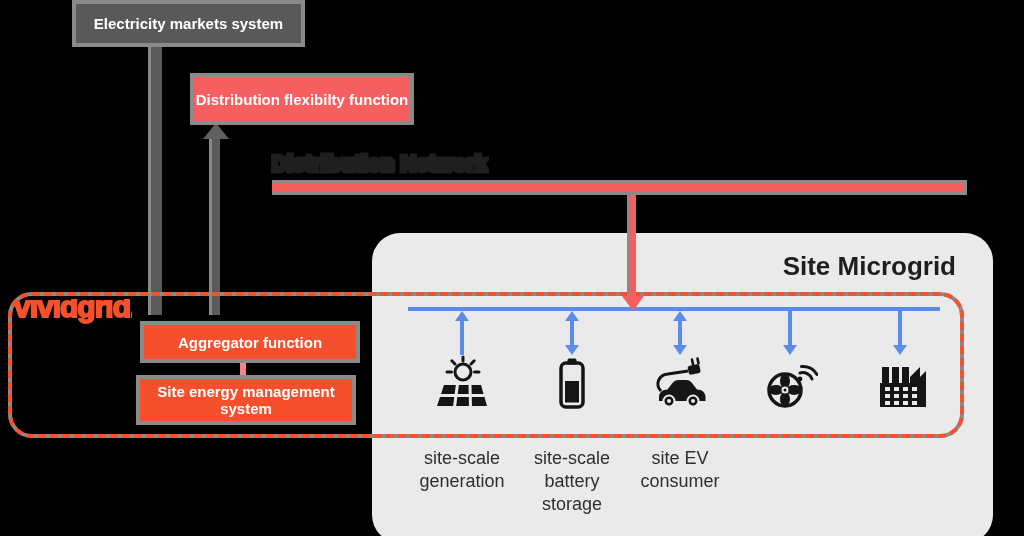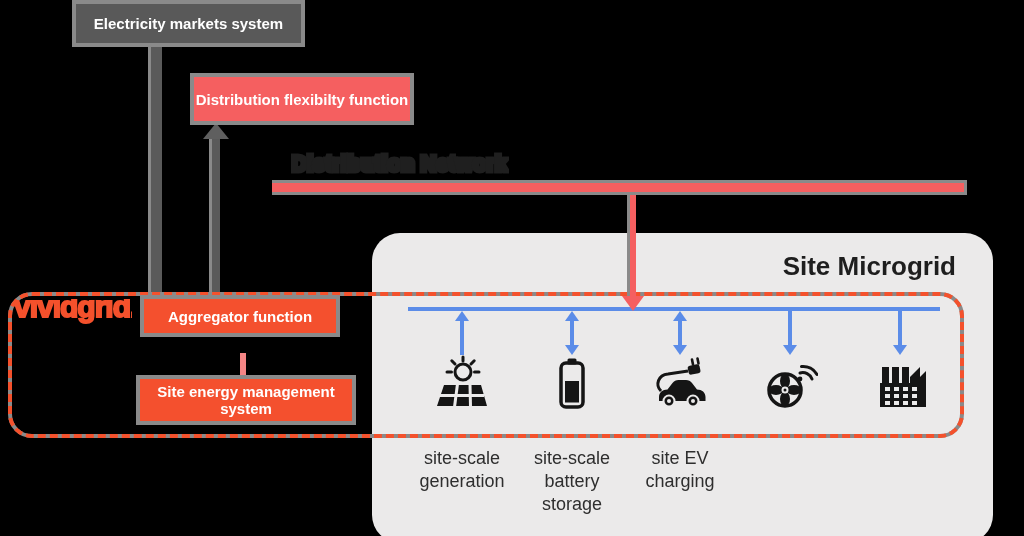--- a/index.html
+++ b/index.html
@@ -80,21 +80,21 @@
   <div class="tri-up" style="left:203px;top:123px;"></div>
 
   <div class="node salmon" style="left:190px;top:73px;width:224px;height:52px;">
     <span>Distribution flexibilty function</span>
   </div>
 
   <div class="node dark" style="left:72px;top:0;width:233px;height:47px;">
     <span>Electricity markets system</span>
   </div>
 
-  <div class="clipbox" style="left:291px;top:150px;width:218px;height:29px;">
+  <div class="clipbox" style="left:271px;top:150px;width:218px;height:29px;">
     <span class="blob-text" style="font-size:22px;line-height:31px;margin-top:-2px;">Distribution Network</span>
   </div>
 
   <div class="red-bus" style="left:272px;top:180px;width:692px;height:9px;"></div>
   <div class="red-arrow-shaft" style="left:630px;top:195px;width:6px;height:103px;z-index:7;"></div>
   <div class="red-arrow-head" style="left:622px;top:296px;z-index:7;"></div>
 
   <div class="panel">
     <div class="panel-title">Site Microgrid</div>
     <div class="blue-bus"></div>
@@ -161,21 +161,21 @@
           </g>
           <path d="M7 46 v-4 c0-4.5 3.5-7.5 8.5-7.5 l5-6.5 c1.5-2 3.5-3 6-3 h7.5
                    c2.5 0 4.5 1 6 3 l5 6.5 c5 0 8.5 3 8.5 7.5 v4 z" fill="#151515"></path>
           <circle cx="17" cy="46" r="5.5" fill="#151515" stroke="#ebeaea" stroke-width="2"></circle>
           <circle cx="41" cy="46" r="5.5" fill="#151515" stroke="#ebeaea" stroke-width="2"></circle>
           <circle cx="17" cy="46" r="2" fill="#ebeaea"></circle>
           <circle cx="41" cy="46" r="2" fill="#ebeaea"></circle>
         </svg>
       </div>
       <div class="asset-label">site EV
-charging</div>
+consumer</div>
     </div>
 
     <div class="col" style="left:364px;">
       <div class="flow-arrow down">
 
         <i class="shaft"></i>
         <i class="head bottom"></i>
       </div>
       <div class="icon">
         <svg width="56" height="56" viewBox="0 0 56 56">
@@ -234,21 +234,21 @@
 
   <div class="dash-outer">
     <div class="dash-layer dash-gray"></div>
     <div class="dash-layer dash-red"></div>
   </div>
 
   <div class="clipbox" style="left:14px;top:299px;width:118px;height:33px;z-index:8;">
     <span class="logo-text" style="font-size:30px;line-height:36px;margin-top:-10px;">vividgrid.</span>
   </div>
 
-  <div class="node orange" style="left:140px;top:295px;width:200px;height:42px;z-index:7;">
+  <div class="node orange" style="left:140px;top:321px;width:220px;height:42px;z-index:7;">
     <span>Aggregator function</span>
   </div>
 
   <div class="pink-conn" style="left:240px;top:353px;width:6px;height:24px;z-index:6;"></div>
 
   <div class="node orange" style="left:136px;top:375px;width:220px;height:50px;z-index:7;">
     <span>Site energy management system</span>
   </div>
 
 </div>

